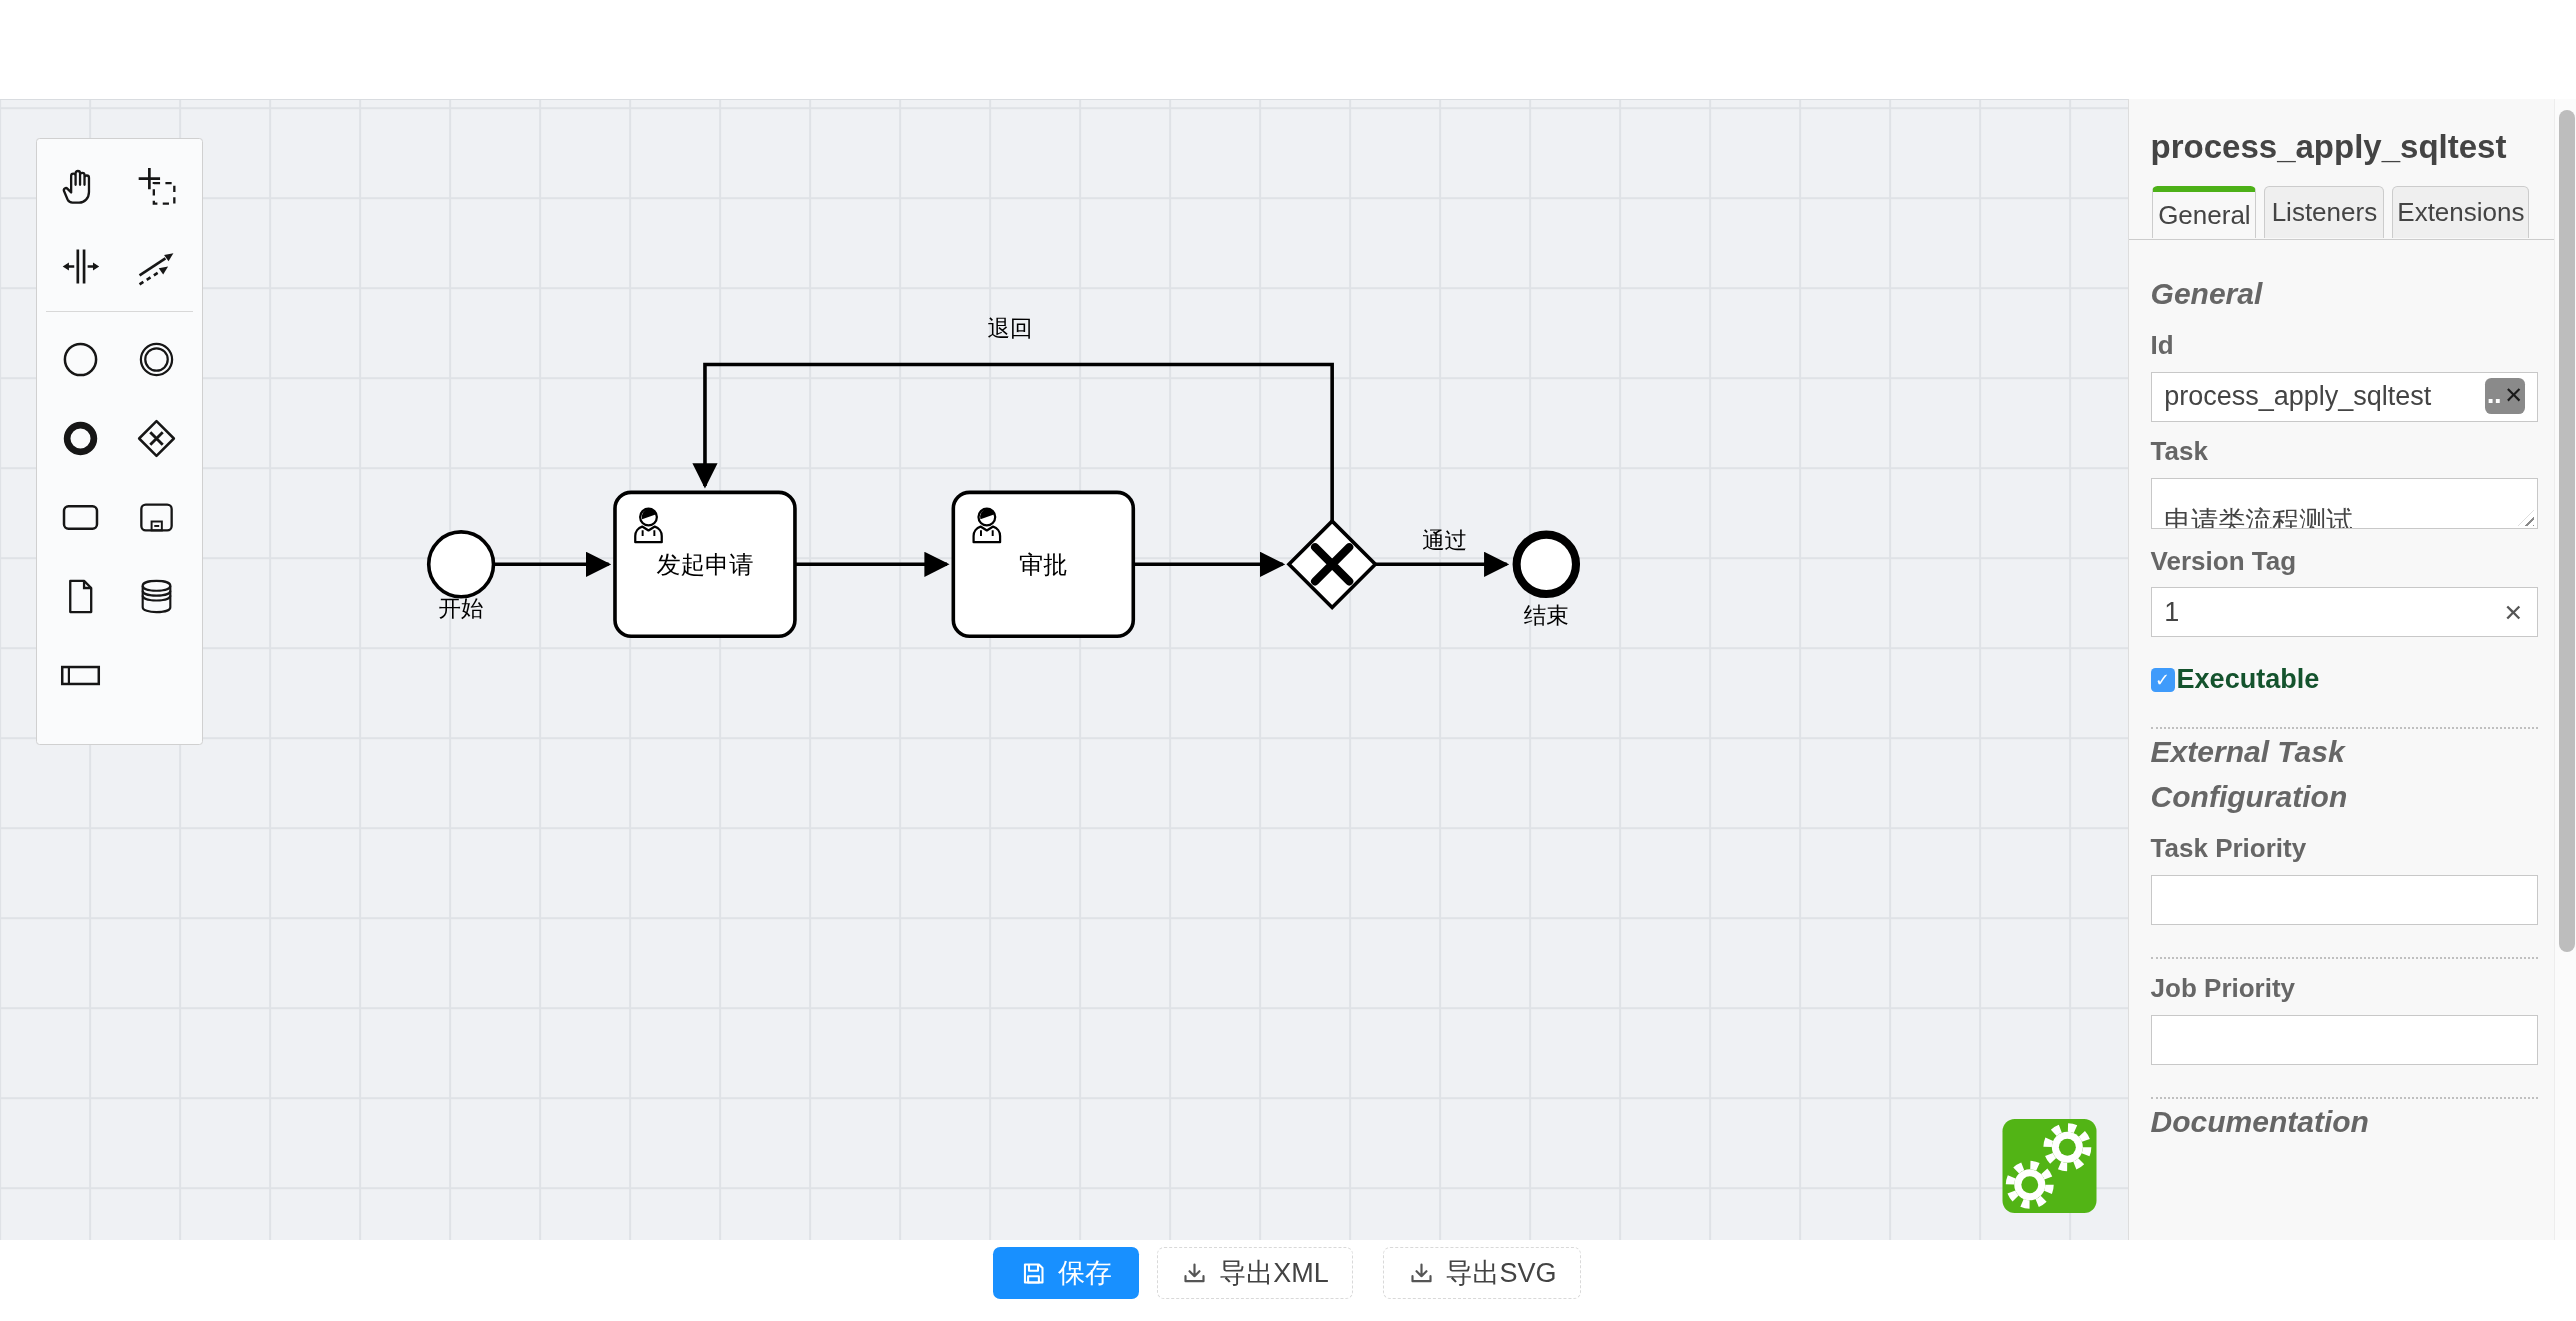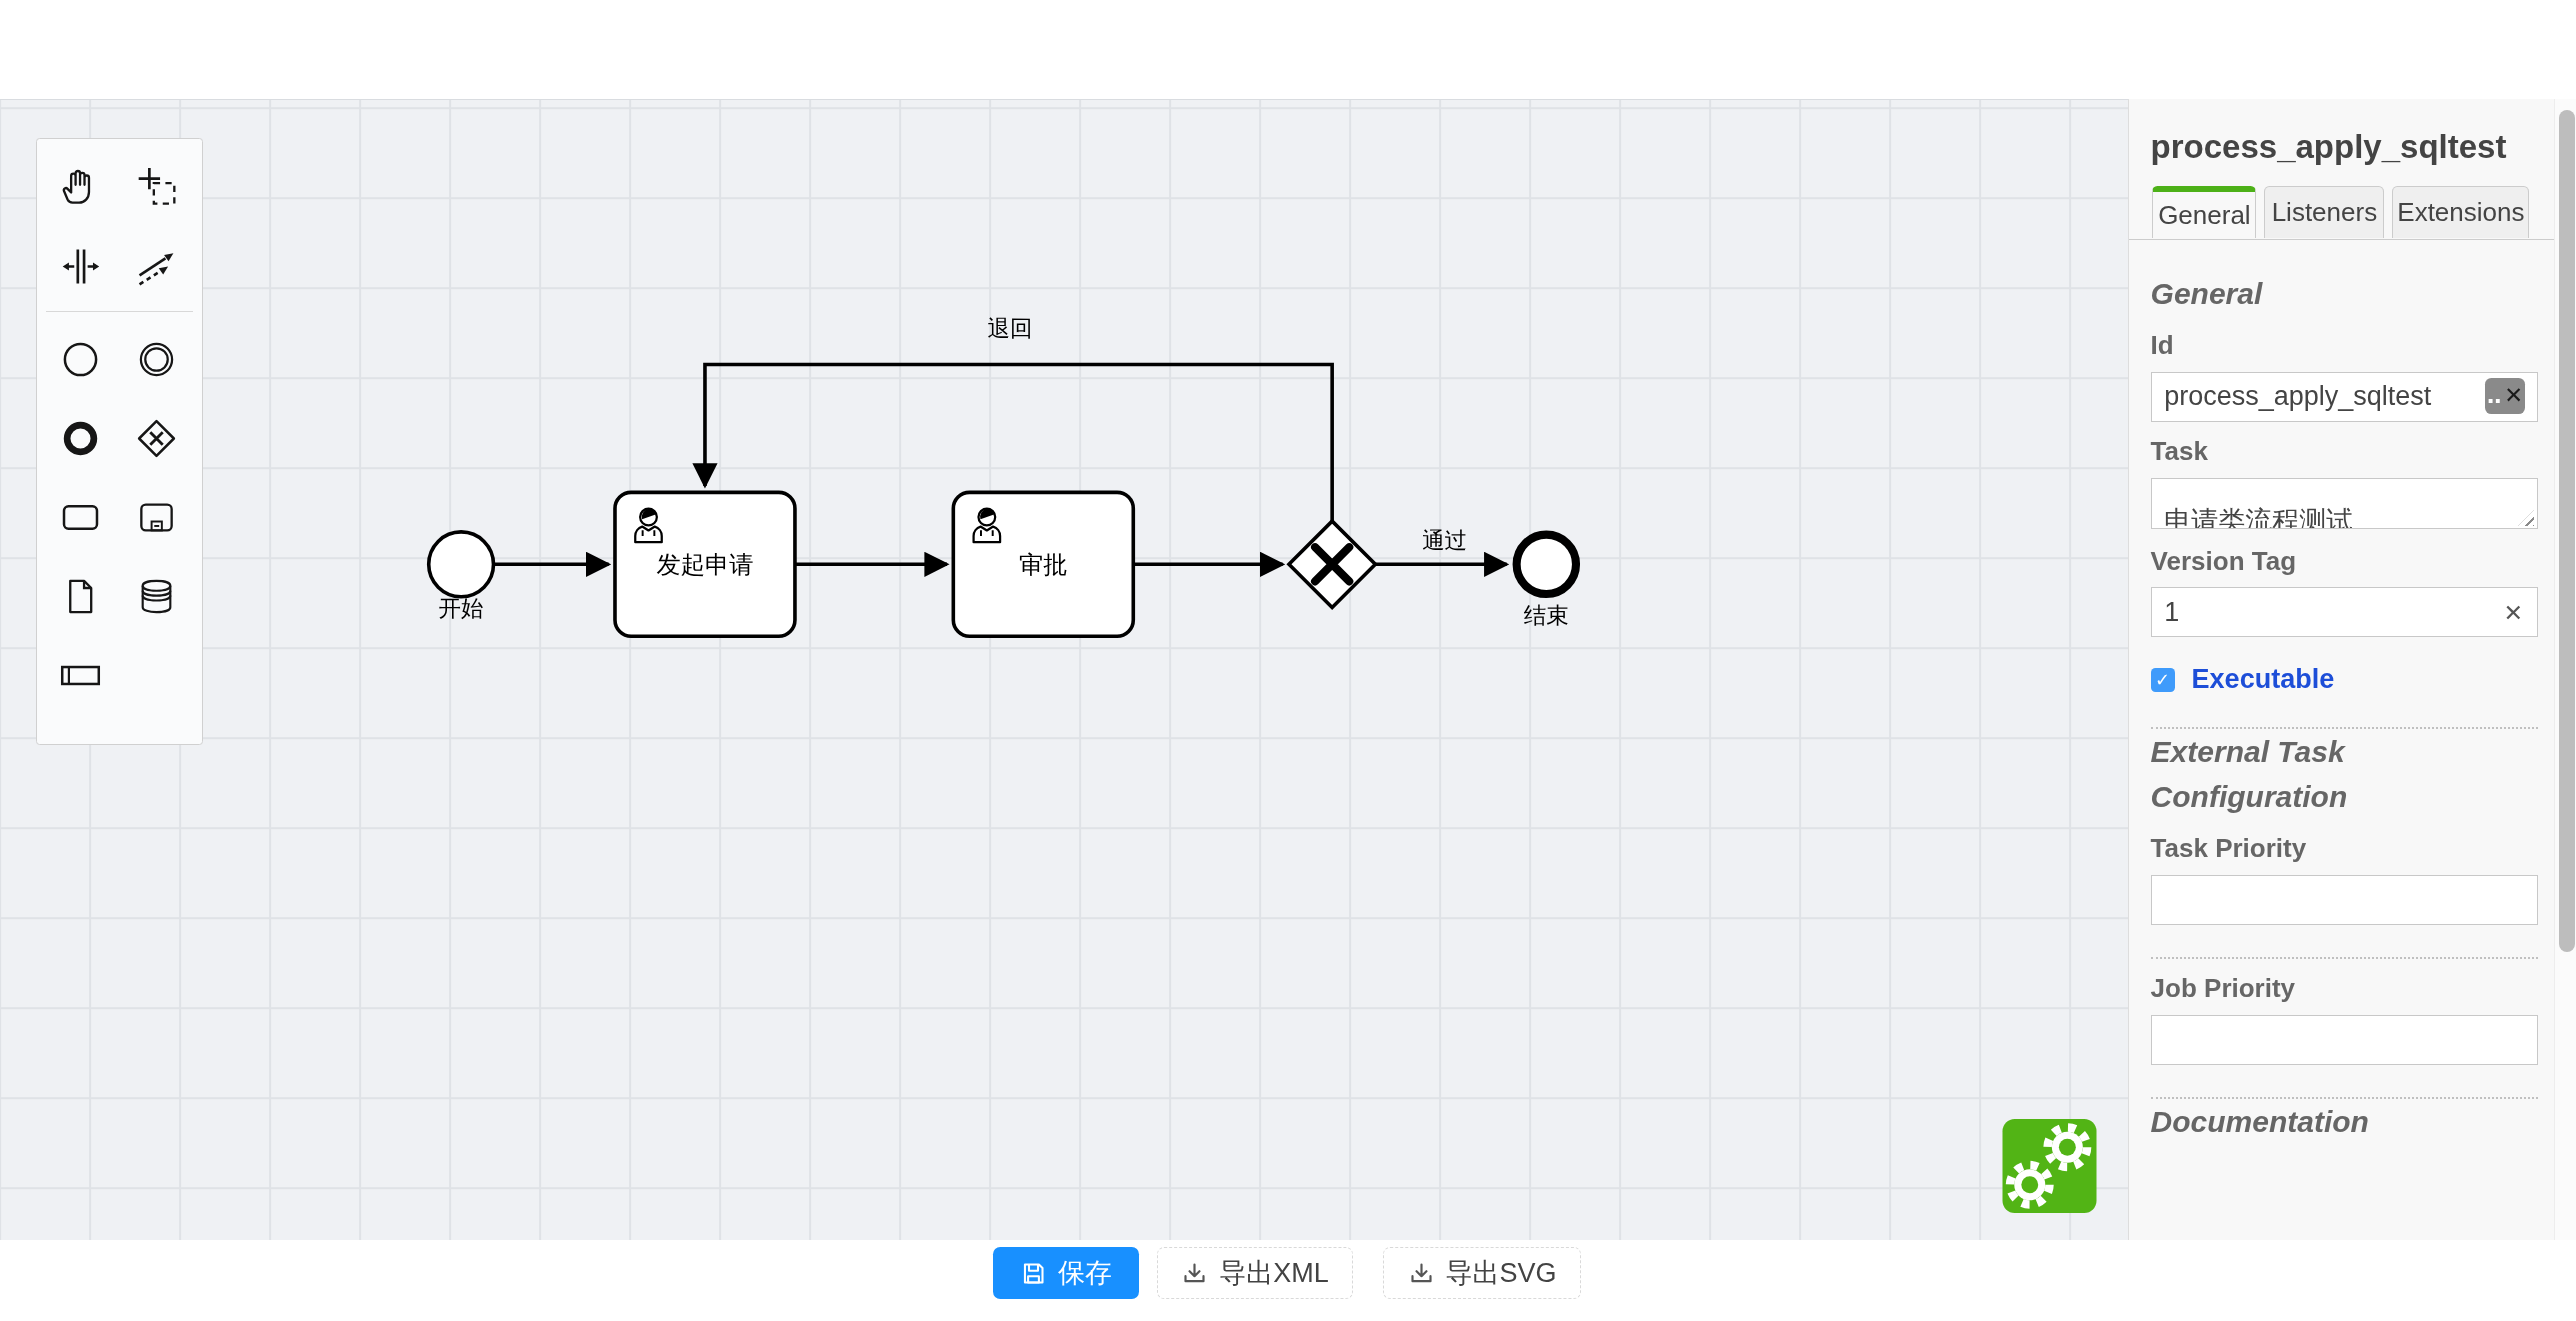--- a/index.html
+++ b/index.html
@@ -54,21 +54,21 @@
     display:flex; align-items:center; justify-content:center; cursor:pointer; }
   .id-btn .dots { color:#fff; font-size:21.6px; font-weight:700; letter-spacing:0.9px; margin-right:1.8px; line-height:1; }
   .id-btn .x { color:#1a1a1a; font-size:22.5px; font-weight:700; line-height:1; }
   .clear-x { position:absolute; right:14.4px; top:11.7px; font-size:23.4px; color:#555; cursor:pointer; }
   .resize-h { position:absolute; right:3.6px; bottom:5.4px; width:16px; height:16px; cursor:nwse-resize;
     background:repeating-linear-gradient(135deg,transparent 0 4.5px,#8a8a8a 4.5px 6.3px,transparent 6.3px 10px,#8a8a8a 10px 11.7px,transparent 11.7px);
     clip-path:polygon(100% 0,0 100%,100% 100%); }
   .chk-row { display:flex; align-items:center; margin-top:27px; }
   .chk { width:24px; height:24px; background:#3f9bfb; border-radius:4.5px; display:flex; align-items:center; justify-content:center;
     color:#fff; font-size:18px; font-weight:700; cursor:pointer; }
-  .chk-lab { font-size:27px; font-weight:700; color:#1d4ed8; margin-left:17px; }
+  .chk-lab { font-size:27px; font-weight:700; color:#14532d; margin-left:2px; }
   .dotted { border-top:2.7px dotted #c0c0c0; margin-top:32px; }
 
   
   .sb-track { position:absolute; left:425px; top:0; width:23.4px; height:1141px; background:#fbfbfb; border-left:1.8px solid #ededed; }
   .sb-thumb { position:absolute; left:3.6px; top:10.8px; width:16px; height:842px; background:#bdbdbd; border-radius:8px; cursor:pointer; }
 
   
   .footer { position:absolute; left:0; top:1240px; width:2576px; height:101px; background:#fff; z-index:50; }
   .btn-row { position:absolute; left:993px; top:7.2px; display:flex; gap:18px; }
   .btn { height:52px; border-radius:7.2px; display:flex; align-items:center; justify-content:center;

